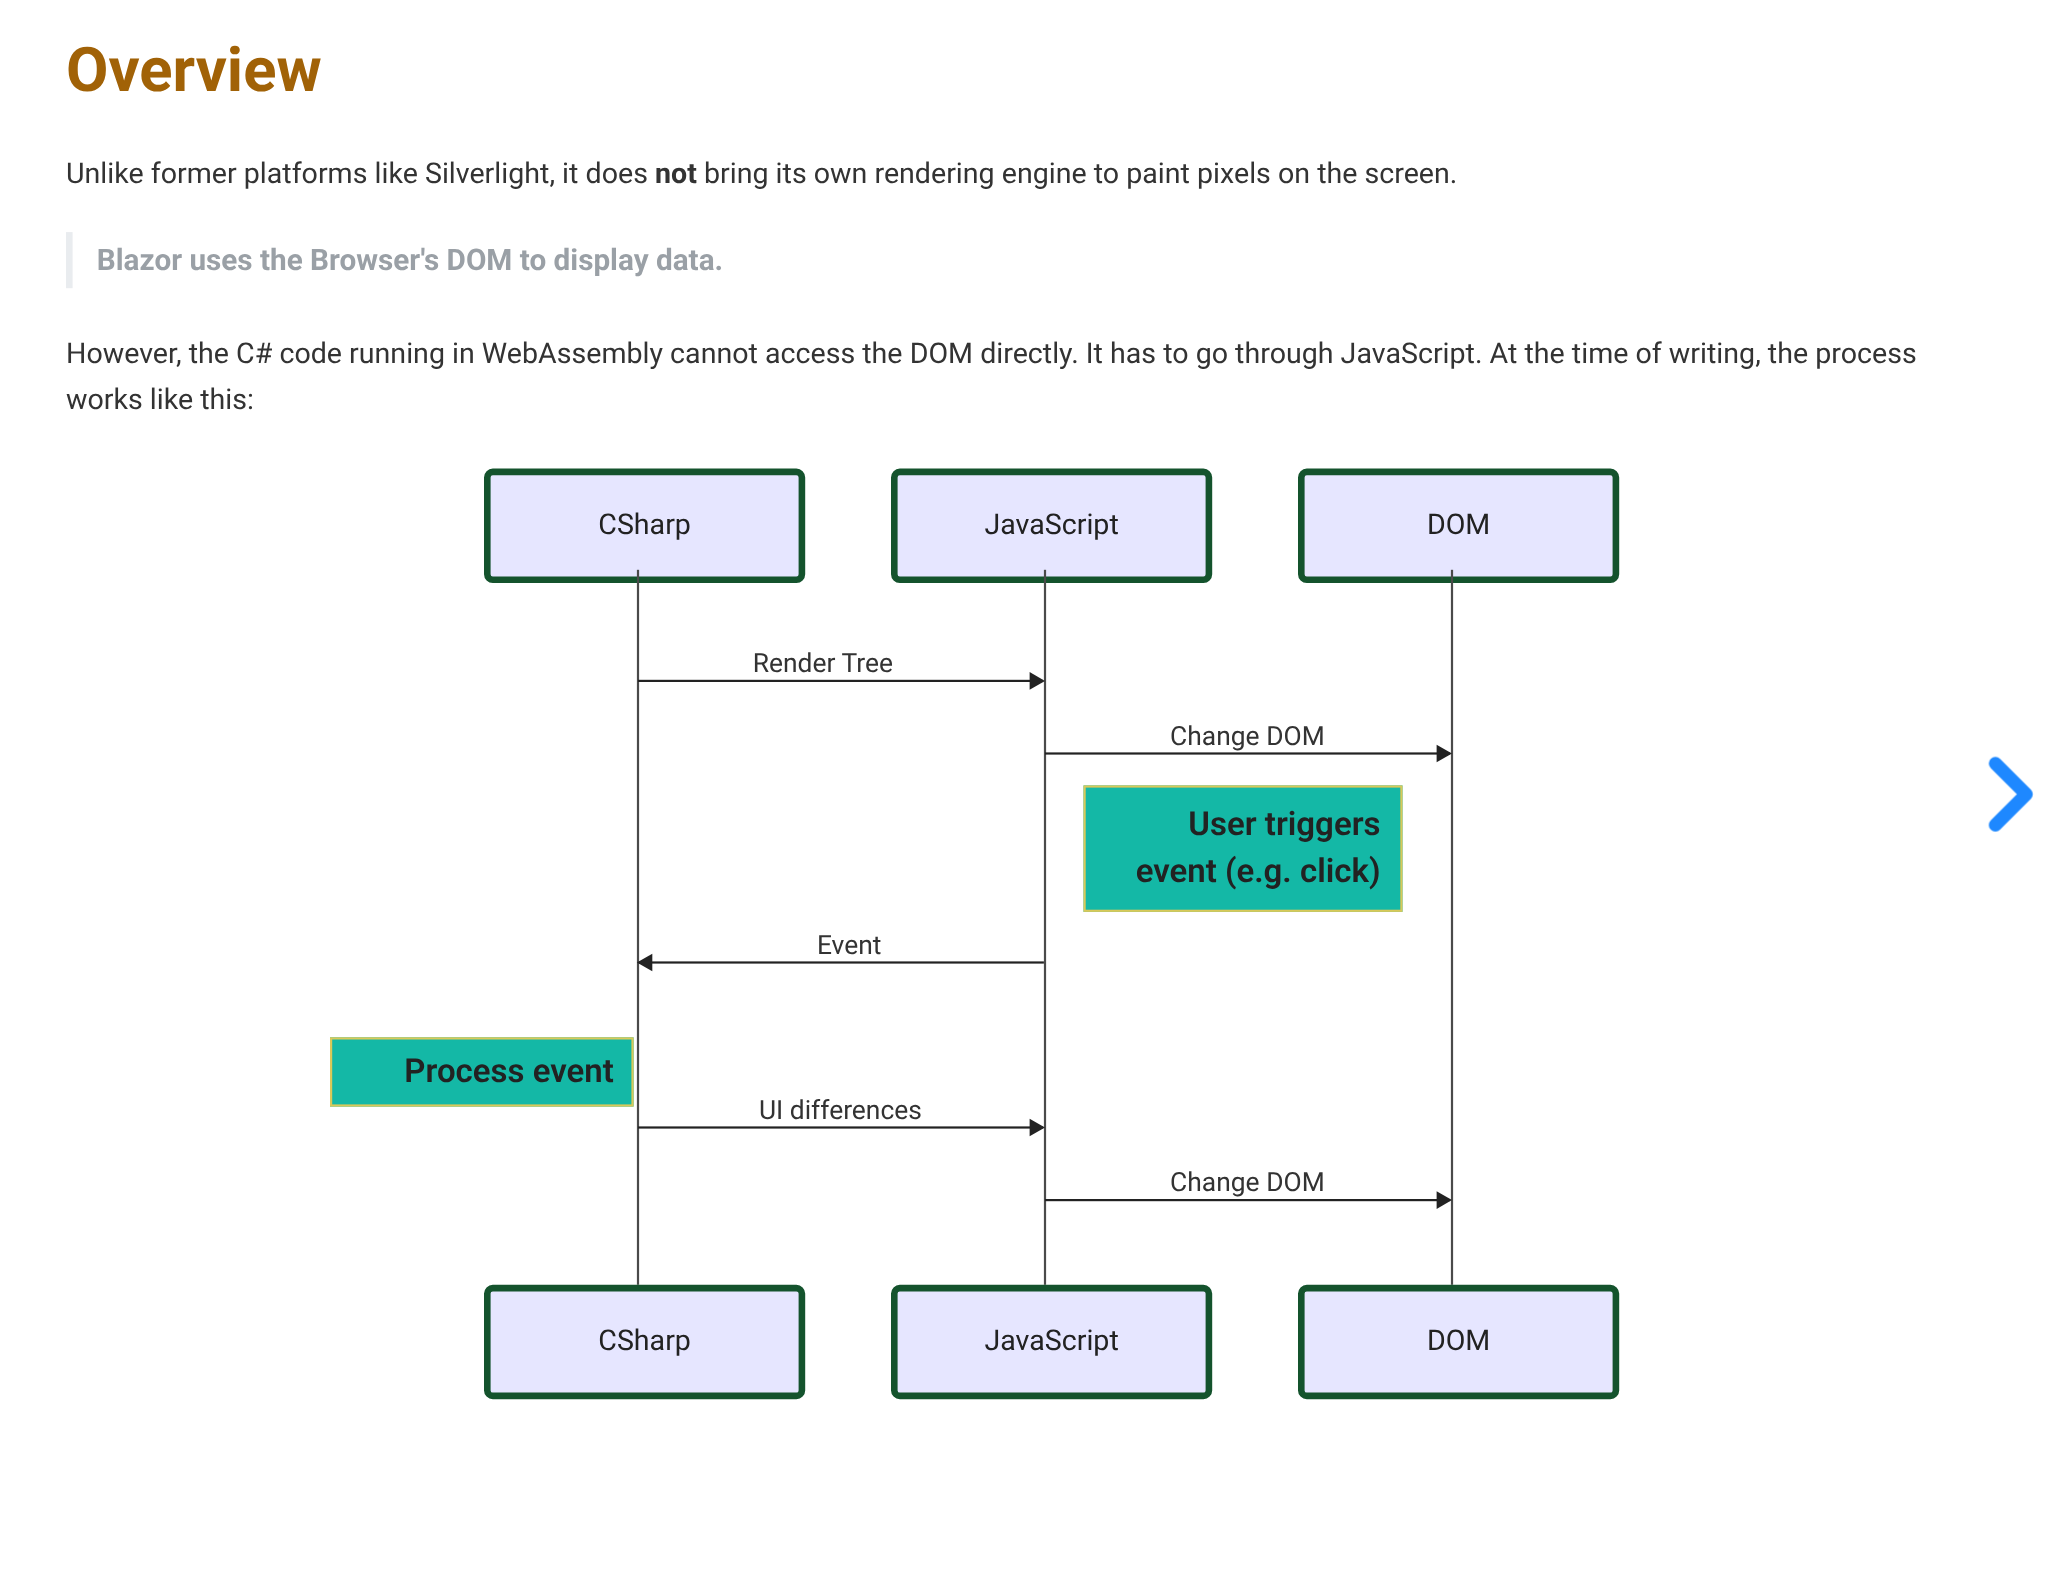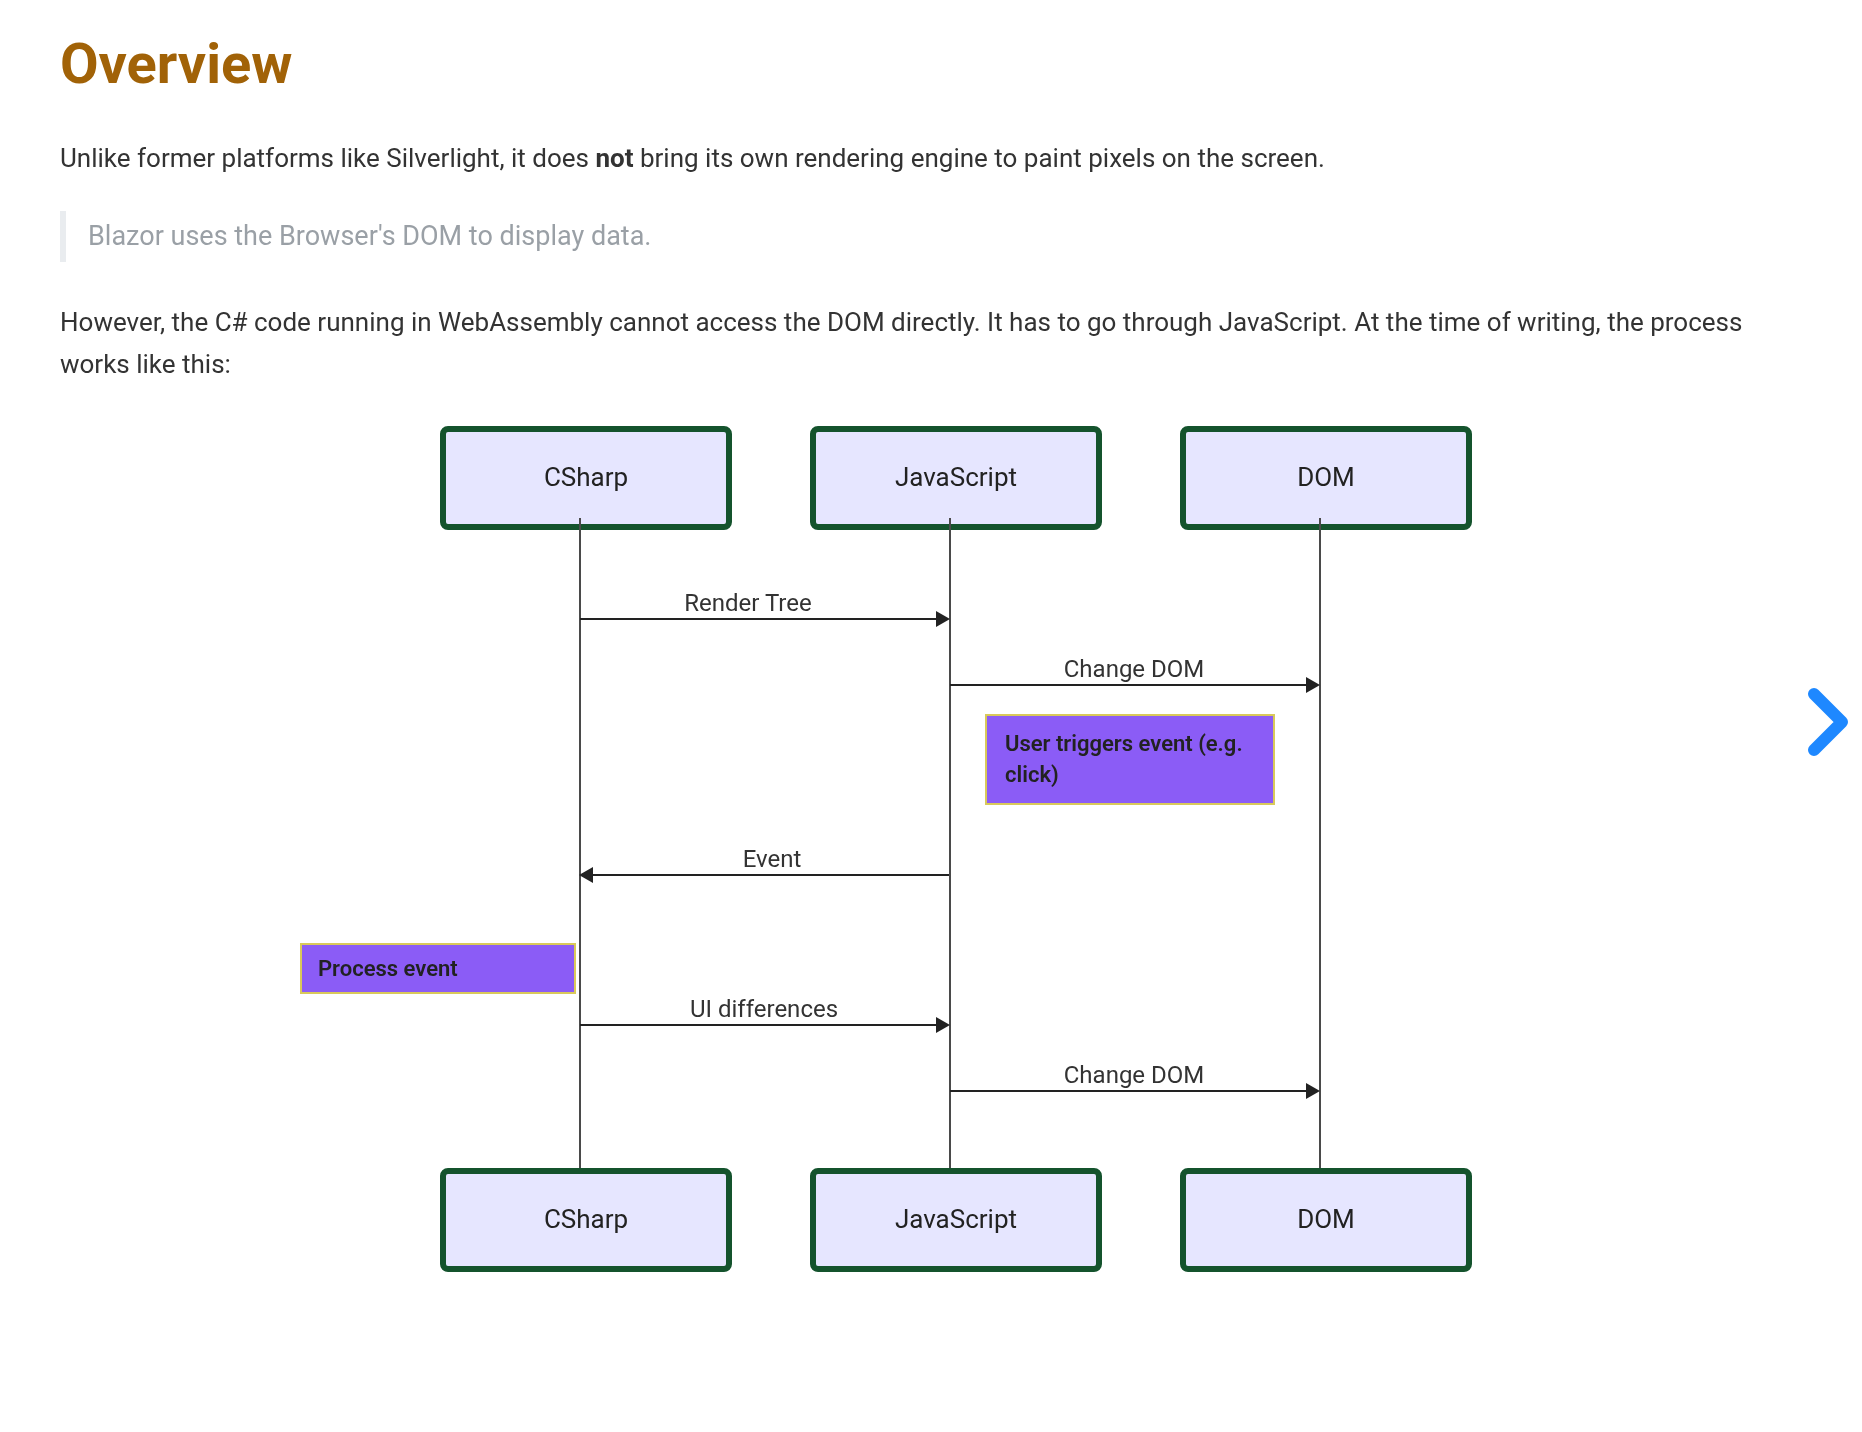--- a/index.html
+++ b/index.html
@@ -28,20 +28,21 @@
   }
   p.body-text strong {
     font-weight: 700;
   }
   blockquote.callout {
     border-left: 6px solid #e9ecef;
     margin: 0 0 40px 0;
     padding: 4px 0 4px 22px;
     color: #9aa0a6;
     font-size: 27px;
+    font-weight: bold;
   }
 
   
   .diagram-wrap {
     position: relative;
     width: 1300px;
     height: 870px;
     margin: 40px auto 0 auto;
   }
   .actor-box {
@@ -87,27 +88,28 @@
   }
   .arrow-label {
     position: absolute;
     font-size: 24px;
     color: #333;
     text-align: center;
     white-space: nowrap;
   }
   .note-box {
     position: absolute;
-    background: #8b5cf6;
+    background: #14b8a6;
     border: 2px solid #d9c95a;
-    font-size: 22px;
+    font-size: 30px;
     line-height: 1.45;
     font-weight: 600;
     color: #222;
     padding: 12px 18px;
+    text-align: right;
   }
   .note-box.small {
     padding: 8px 16px;
   }
 
   
   .next-chevron {
     position: fixed;
     right: 8px;
     top: calc(50% - 30px);

